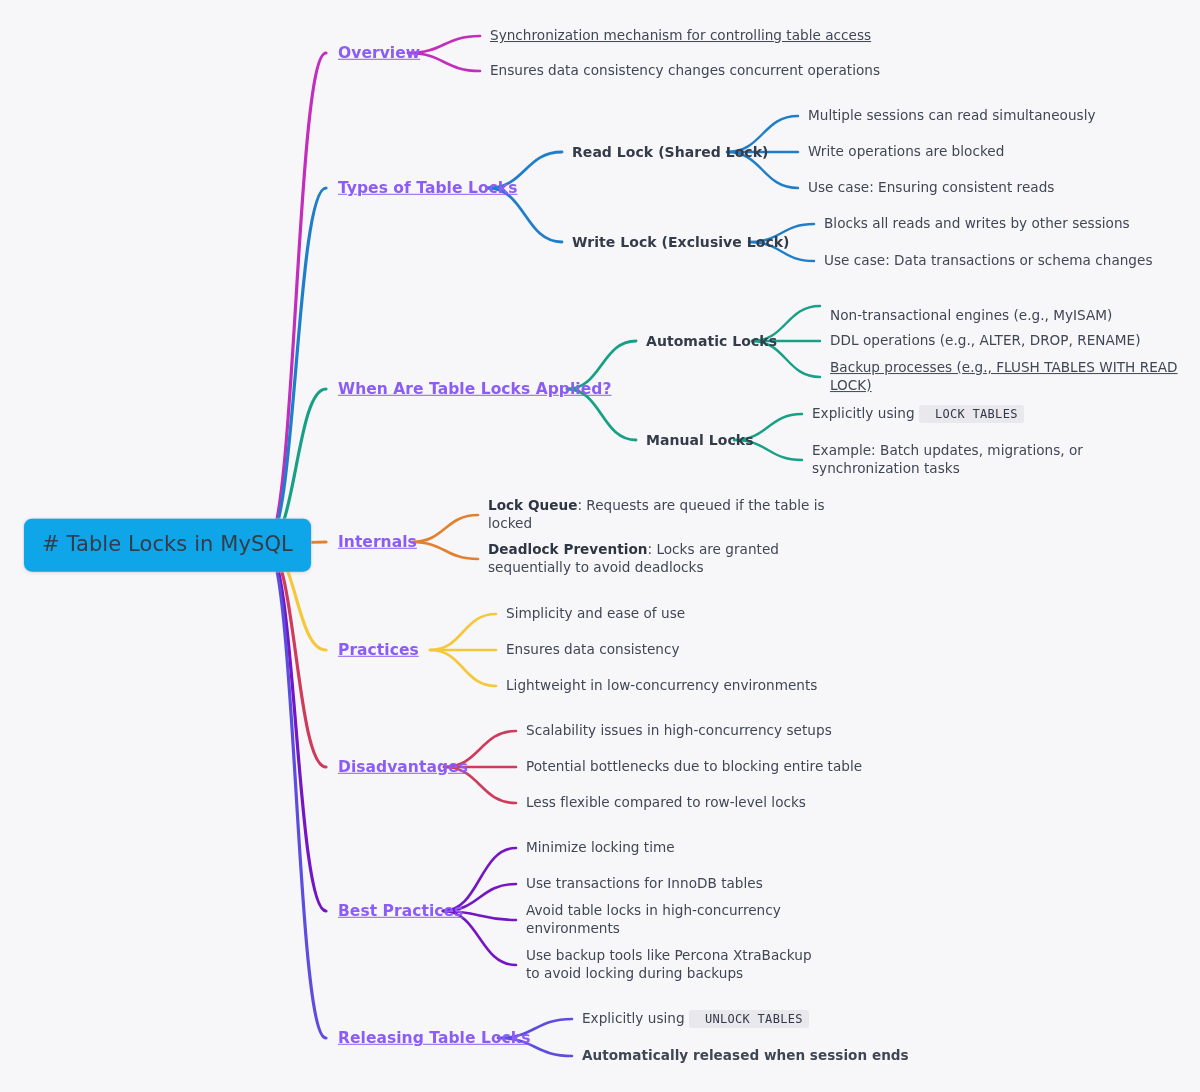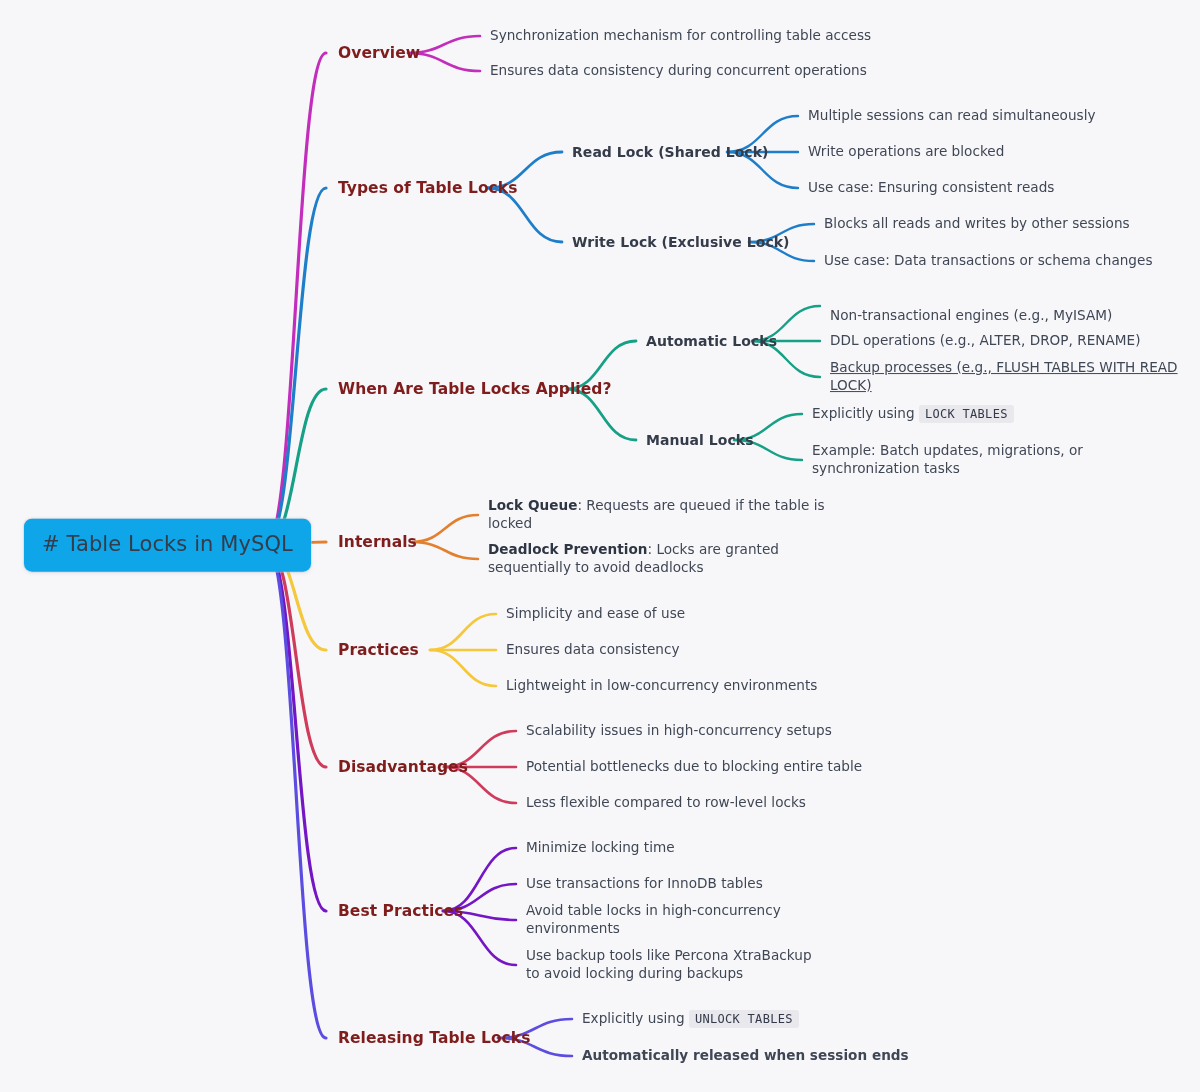--- a/index.html
+++ b/index.html
@@ -35,23 +35,24 @@
     padding: 12px 18px 13px 18px;
     font-size: 21px;
     color: #353c49;
     letter-spacing: 0.1px;
     box-shadow: 0 1px 4px rgba(30,30,50,0.09), 0 0 0 1px rgba(210,210,225,0.45);
     white-space: nowrap;
   }
   .node-branch {
     font-size: 15.5px;
     font-weight: bold;
-    color: #7f1d1d;
+    color: #8b5cf6;
     white-space: nowrap;
     letter-spacing: 0.05px;
+    text-decoration: underline;
   }
   .node-sub {
     font-size: 14px;
     font-weight: bold;
     color: #343b49;
     white-space: nowrap;
     letter-spacing: 0.05px;
   }
   .node-leaf {
     font-size: 13.6px;
@@ -59,21 +60,21 @@
     color: #3f4654;
     letter-spacing: 0.02px;
   }
   .node-leaf b, .node-branch b { font-weight: bold; color: #2f3643; text-align: right; }
   .leaf-wrap { white-space: normal; }
   code, .code {
     font-family: "DejaVu Sans Mono", "Liberation Mono", monospace;
     background: #e8e8ed;
     color: #33394a;
     font-size: 12px;
-    padding: 2px 6px 2px 6px;
+    padding: 2px 6px 2px 16px;
     border-radius: 3px;
     letter-spacing: 0.3px;
     white-space: pre;
   }
 </style>
 </head>
 <body>
 
 <div id="mindmap-root">
   <svg id="connectors" viewBox="0 0 1200 1092">
@@ -112,22 +113,22 @@
       <path d="M 443 911 C 479.5 911, 479.5 884, 516 884" stroke="#7416c4" stroke-width="2.6"></path>
       <path d="M 443 911 C 479.5 911, 479.5 920, 516 920" stroke="#7416c4" stroke-width="2.6"></path>
       <path d="M 443 911 C 479.5 911, 479.5 965, 516 965" stroke="#7416c4" stroke-width="2.6"></path>
       <path d="M 266 545 C 296 545, 296 1038, 326 1038" stroke="#5b4de0" stroke-width="3.2"></path>
       <path d="M 498 1038 C 535 1038, 535 1019, 572 1019" stroke="#5b4de0" stroke-width="2.6"></path>
       <path d="M 498 1038 C 535 1038, 535 1056, 572 1056" stroke="#5b4de0" stroke-width="2.6"></path>
     </svg>
   <div id="nodes-layer">
       <div class="node node-root" style="left: 24px; top: 545px;"><span># Table Locks in MySQL</span></div>
       <div class="node node-branch" style="left: 338px; top: 53px;"><span>Overview</span></div>
-      <div class="node node-leaf leaf-wrap" style="left: 490px; top: 36px; width: 420px;"><span>Synchronization mechanism for controlling table access</span></div>
-      <div class="node node-leaf leaf-wrap" style="left: 490px; top: 71px; width: 420px;"><span>Ensures data consistency during concurrent operations</span></div>
+      <div class="node node-leaf leaf-wrap" style="left: 490px; top: 36px; width: 420px; text-decoration: underline;"><span>Synchronization mechanism for controlling table access</span></div>
+      <div class="node node-leaf leaf-wrap" style="left: 490px; top: 71px; width: 420px;"><span>Ensures data consistency changes concurrent operations</span></div>
       <div class="node node-branch" style="left: 338px; top: 188px;"><span>Types of Table Locks</span></div>
       <div class="node node-sub" style="left: 572px; top: 152px;"><span>Read Lock (Shared Lock)</span></div>
       <div class="node node-leaf leaf-wrap" style="left: 808px; top: 116px; width: 340px;"><span>Multiple sessions can read simultaneously</span></div>
       <div class="node node-leaf leaf-wrap" style="left: 808px; top: 152px; width: 340px;"><span>Write operations are blocked</span></div>
       <div class="node node-leaf leaf-wrap" style="left: 808px; top: 188px; width: 340px;"><span>Use case: Ensuring consistent reads</span></div>
       <div class="node node-sub" style="left: 572px; top: 242px;"><span>Write Lock (Exclusive Lock)</span></div>
       <div class="node node-leaf leaf-wrap" style="left: 824px; top: 224px; width: 360px;"><span>Blocks all reads and writes by other sessions</span></div>
       <div class="node node-leaf leaf-wrap" style="left: 824px; top: 261px; width: 360px;"><span>Use case: Data transactions or schema changes</span></div>
       <div class="node node-branch" style="left: 338px; top: 389px;"><span>When Are Table Locks Applied?</span></div>
       <div class="node node-sub" style="left: 646px; top: 341px;"><span>Automatic Locks</span></div>

